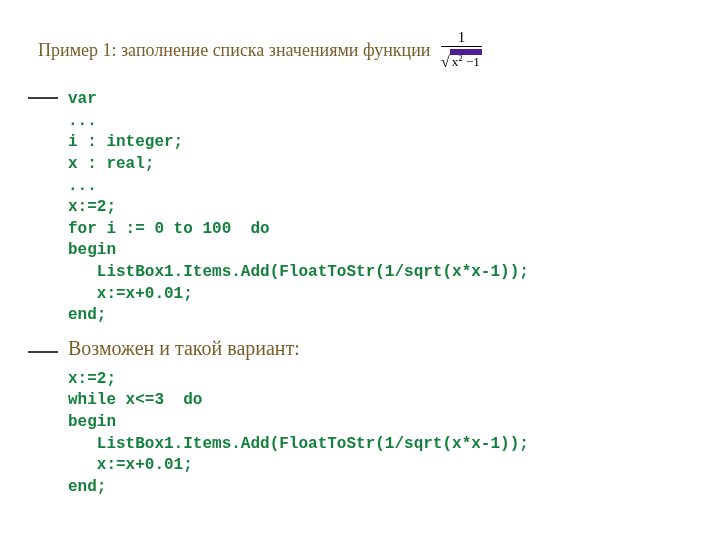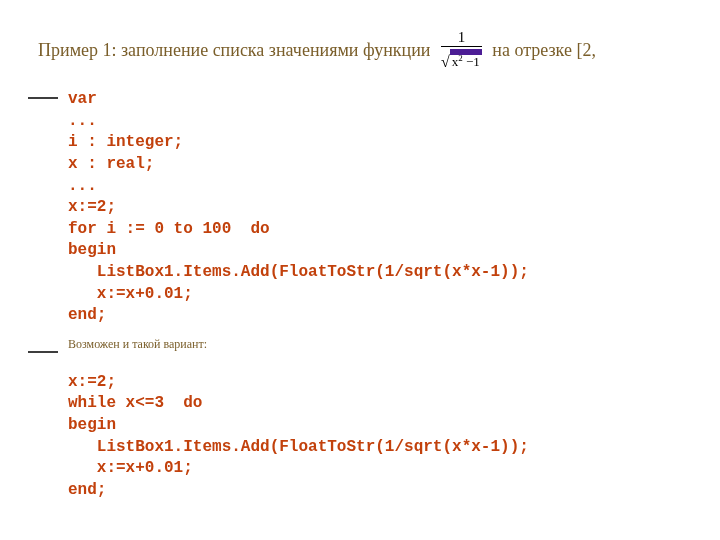--- a/index.html
+++ b/index.html
@@ -84,49 +84,48 @@
     background: #3d3d3d;
   }
   .bullet-dash.d1 { top: 8px; }
   .bullet-dash.d2 { top: 262px; }
   .code {
     font-family: "Courier New", Courier, monospace;
     font-size: 16px;
     font-weight: bold;
     line-height: 1.35;
     white-space: pre;
-    color: #c2410c;
+    color: #15803d;
   }
   .subheading {
     color: #7a5e2a;
     font-family: "Times New Roman", Times, serif;
     font-weight: normal;
-    font-size: 12px;
+    font-size: 20px;
     margin-top: 10px;
-    margin-bottom: 20px;
+    margin-bottom: 9px;
   }
 </style>
 </head>
 <body>
 
 <div class="slide">
 
   <div class="title-block">
     <span class="title-line">
       <span>Пример 1: заполнение списка значениями функции</span>
       <span class="formula">
         <div class="num">1</div>
         <div class="den">
           <span class="sqrt-wrap">
             <span class="radical">√</span>
             <span class="radicand"><span>x</span><sup>2</sup><span> −1</span></span>
           </span>
         </div>
       </span>
-      <span>на отрезке [2,</span>
     </span>
     <br>
   </div>
 
   <div class="body">
     <div class="bullet-dash d1"></div>
     <div class="bullet-dash d2"></div>
 
     <div class="code">var
 ...

